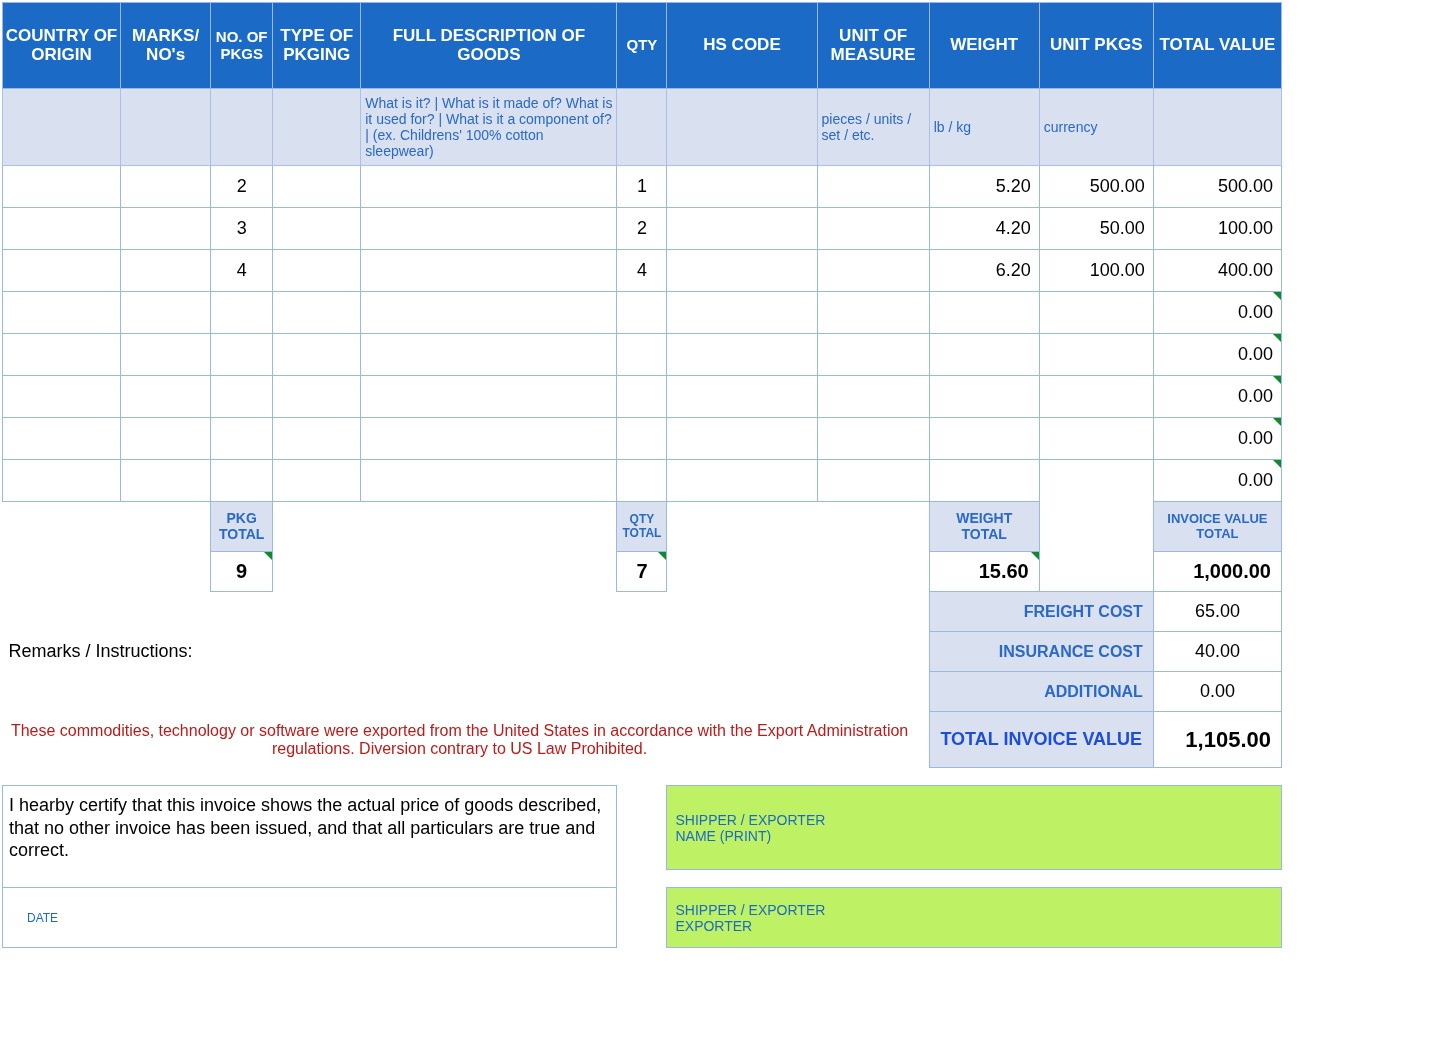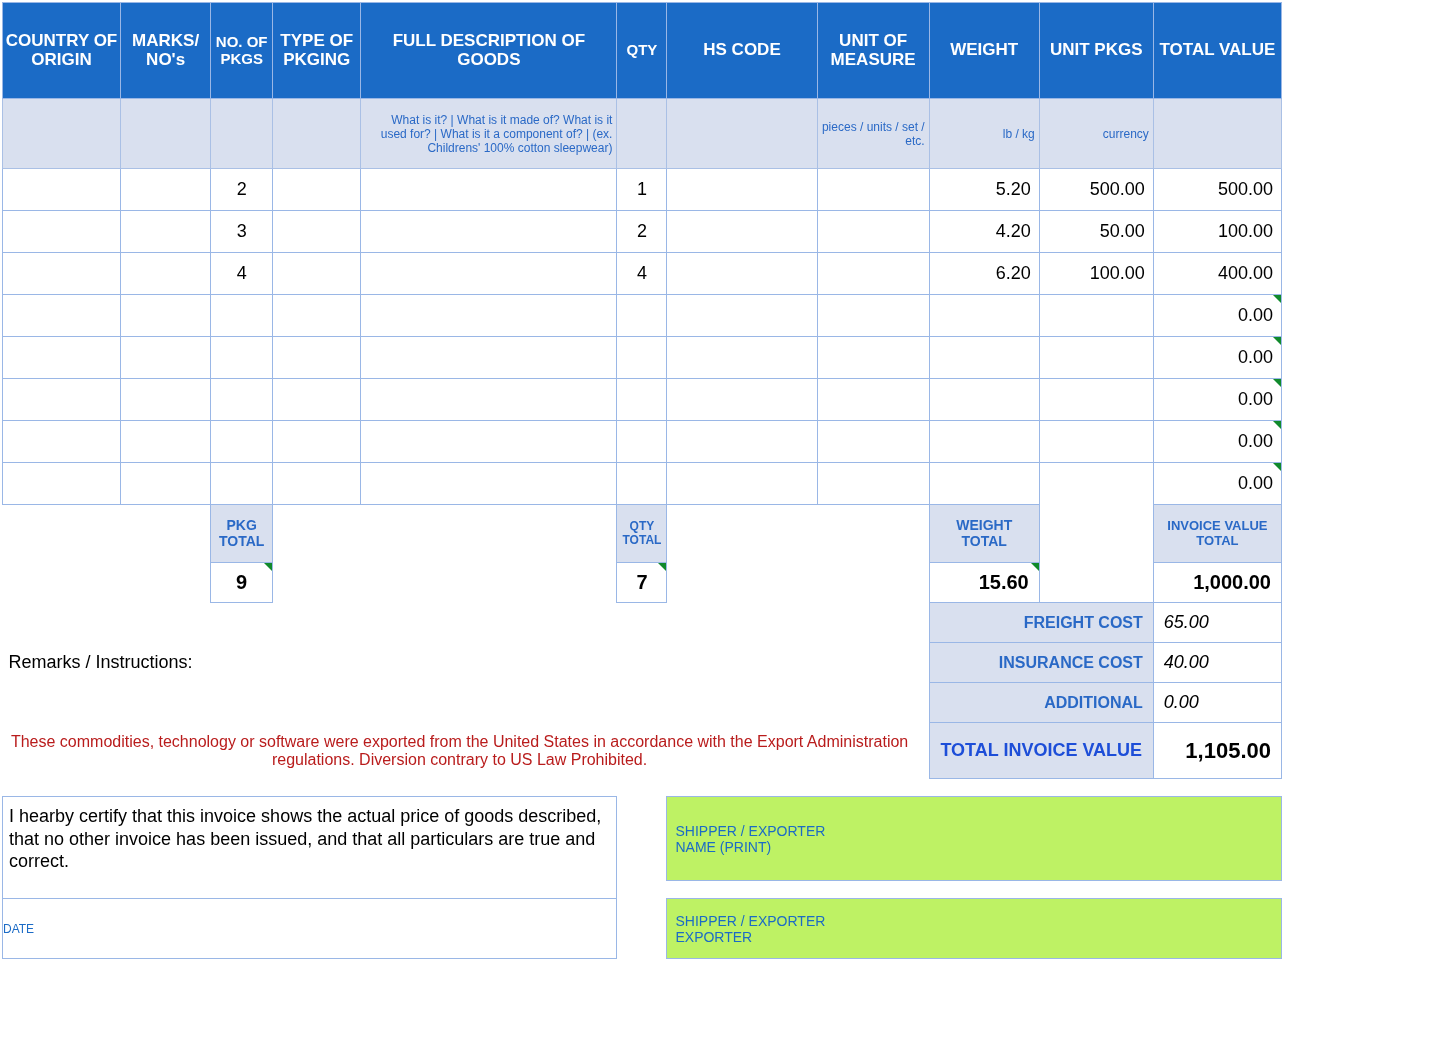--- a/index.html
+++ b/index.html
@@ -1,39 +1,39 @@
 <!DOCTYPE html>
 <html><head>
 <meta charset="utf-8">
 <style>
   * { box-sizing: border-box; margin: 0; padding: 0; }
   body { font-family: Arial, Helvetica, sans-serif; background: #fff; width: 1440px; padding: 2px; color: #000; }
   .table { border-collapse: collapse; width: 1280px; table-layout: fixed; }
   .table td, .table th { border: 1px solid #9ab7e6; vertical-align: middle; }
-  .hdr { background: #1b6bc6; color: #fff; font-weight: bold; text-align: center; font-size: 17px; line-height: 1.1; padding: 4px 2px; height: 96px; }
+  .hdr { background: #1b6bc6; color: #fff; font-weight: bold; text-align: center; font-size: 17px; line-height: 1.1; padding: 4px 2px; height: 86px; }
   .hint-row td { background: #d9e0ef; border-color:#aac0e5; }
-  .hint-row td { text-align: right; color: #2a69c6; font-size: 12px; padding: 6px 4px; height: 70px; margin-top: 37px; }
+  .hint-row td { text-align: left; color: #2a69c6; font-size: 14px; padding: 6px 4px; height: 70px; margin-top: 37px; }
   .data-row td { height: 42px; background:#fff; font-size:18px; }
   .data-row td { text-align: right; padding: 4px 8px; }
   .data-row .ctr { text-align:center; }
   .tri { position:relative; }
   .tri::before { content:""; position:absolute; top:0; right:0; width:0; height:0; border-left:8px solid transparent; border-top:8px solid #118a2c; }
-  .subhdr { background:#d9e0ef; color:#2a69c6; font-weight:bold; font-size:14px; text-align:center; padding:4px 2px; height:58px; line-height:1.1; }
+  .subhdr { background:#d9e0ef; color:#2a69c6; font-weight:bold; font-size:14px; text-align:center; padding:4px 2px; height:50px; line-height:1.1; }
   .subval { font-weight:bold; font-size:20px; text-align:right; padding:8px 10px; background:#fff; }
   .subval.ctr{ text-align:center; }
   .noborder { border:none !important; }
   .remarks { font-size:18px; text-align:left; vertical-align:top; padding:6px 6px; }
   .costlab { background:#d9e0ef; color:#2a69c6; font-weight:bold; font-size:16px; text-align:right; padding:4px 10px; height:40px; }
-  .costval { text-align:left; font-size:18px; padding:4px 10px;font-style:italic; }
+  .costval { text-align:center; font-size:18px; padding:4px 10px; }
   .totlab { background:#d9e0ef; color:#1d4ed8; font-weight:bold; font-size:18px; text-align:center; padding:6px 10px; height:48px; line-height:1.1;}
   .totval { font-weight:bold; font-size:22px; text-align:right; padding:6px 10px; vertical-align:bottom;}
   .legal { color:#b91c1c; font-size:16px; text-align:center; padding:10px 20px 10px 8px; }
   .cert { font-size:18px; text-align:left; padding:8px 6px; line-height:1.25; }
   .sigbox { border:1px solid #9ab7e6; background:#bef264; padding:6px 8px; height:60px; color:#1b6bc6; font-size:14px; text-align:left; vertical-align:top;}
-  .datebox { border:1px solid #9ab7e6; background:#fff; padding:6px 0; height:60px; color:#1b6bc6; font-size:12px; text-align:left; vertical-align:bottom;}
+  .datebox { border:1px solid #9ab7e6; background:#fff; padding:6px 24px; height:60px; color:#1b6bc6; font-size:12px; text-align:left; vertical-align:bottom;}
   .gap td { border:none; height:18px; }
 </style>
 </head>
 <body>
 
 <table class="table">
 <colgroup>
   <col style="width:118px">
       <col style="width:90px">
       <col style="width:62px">

